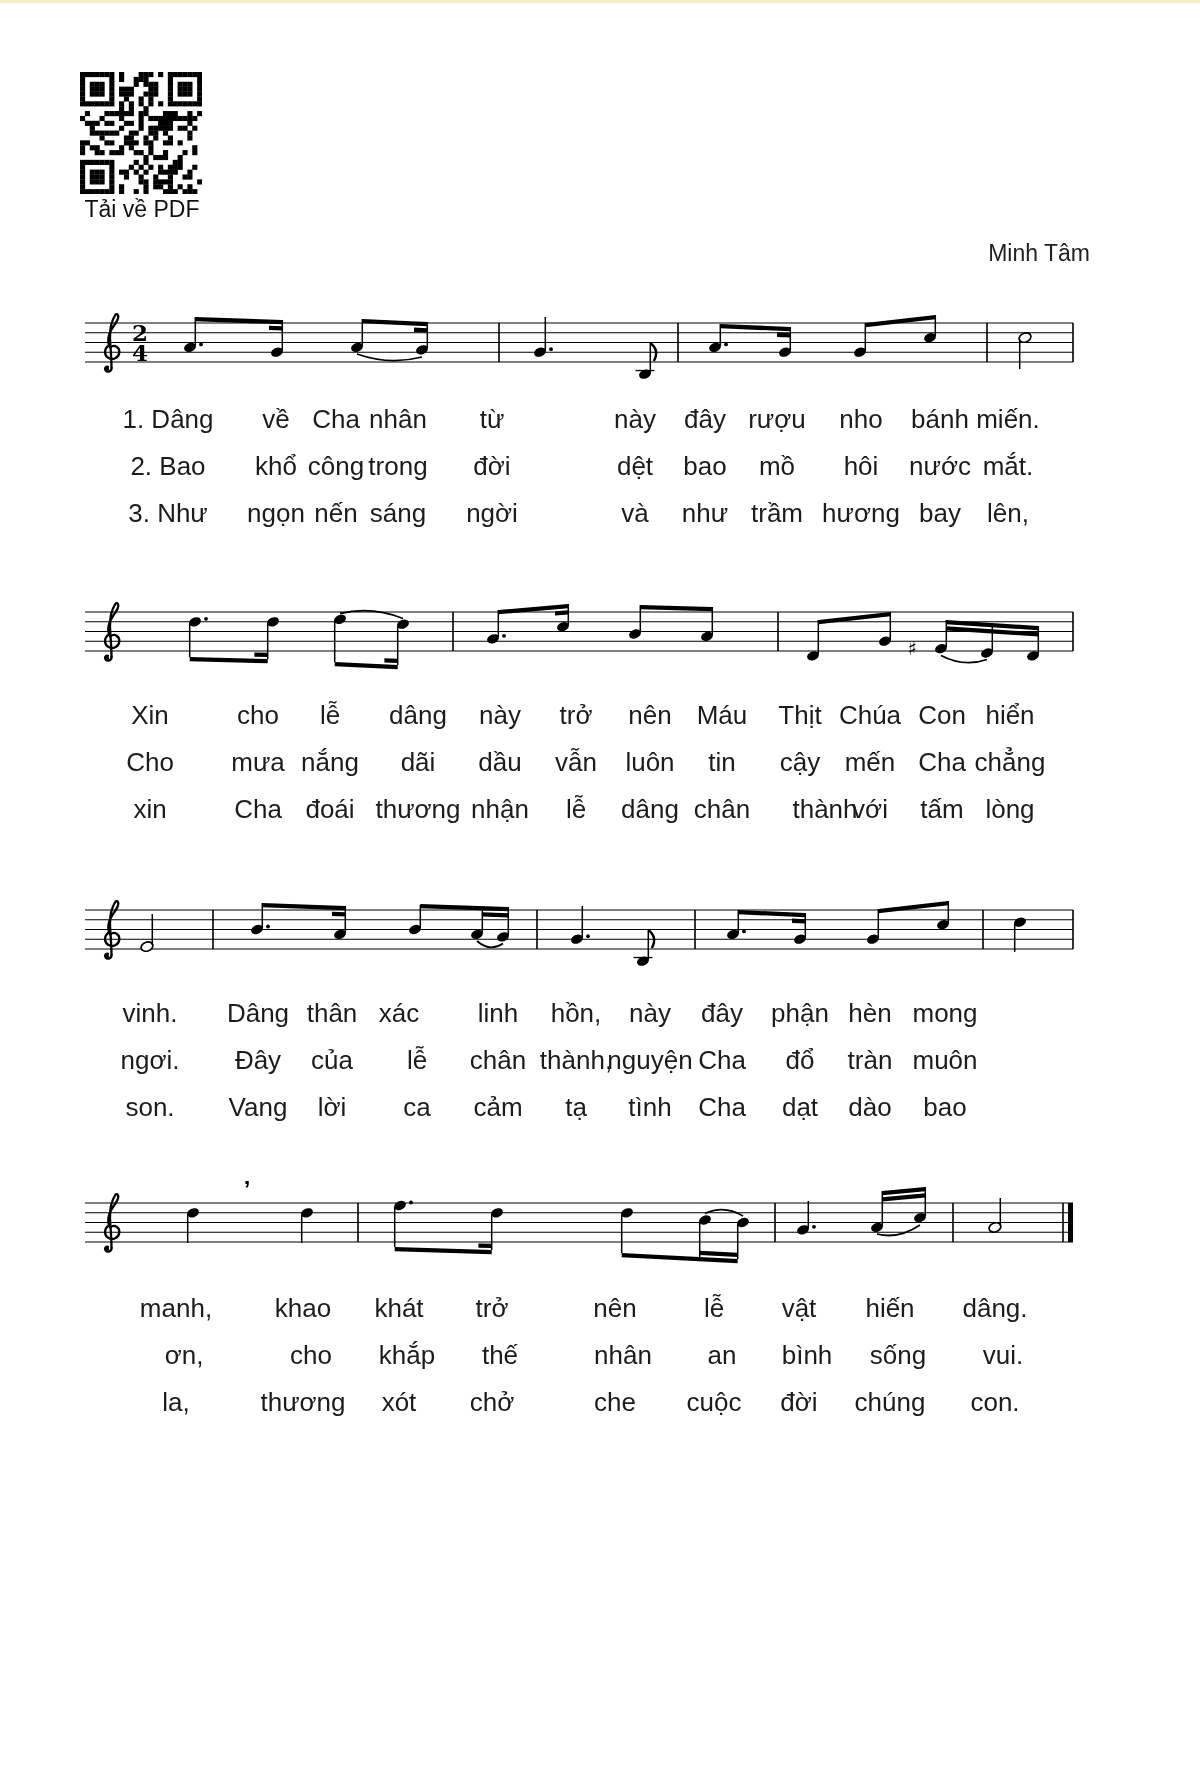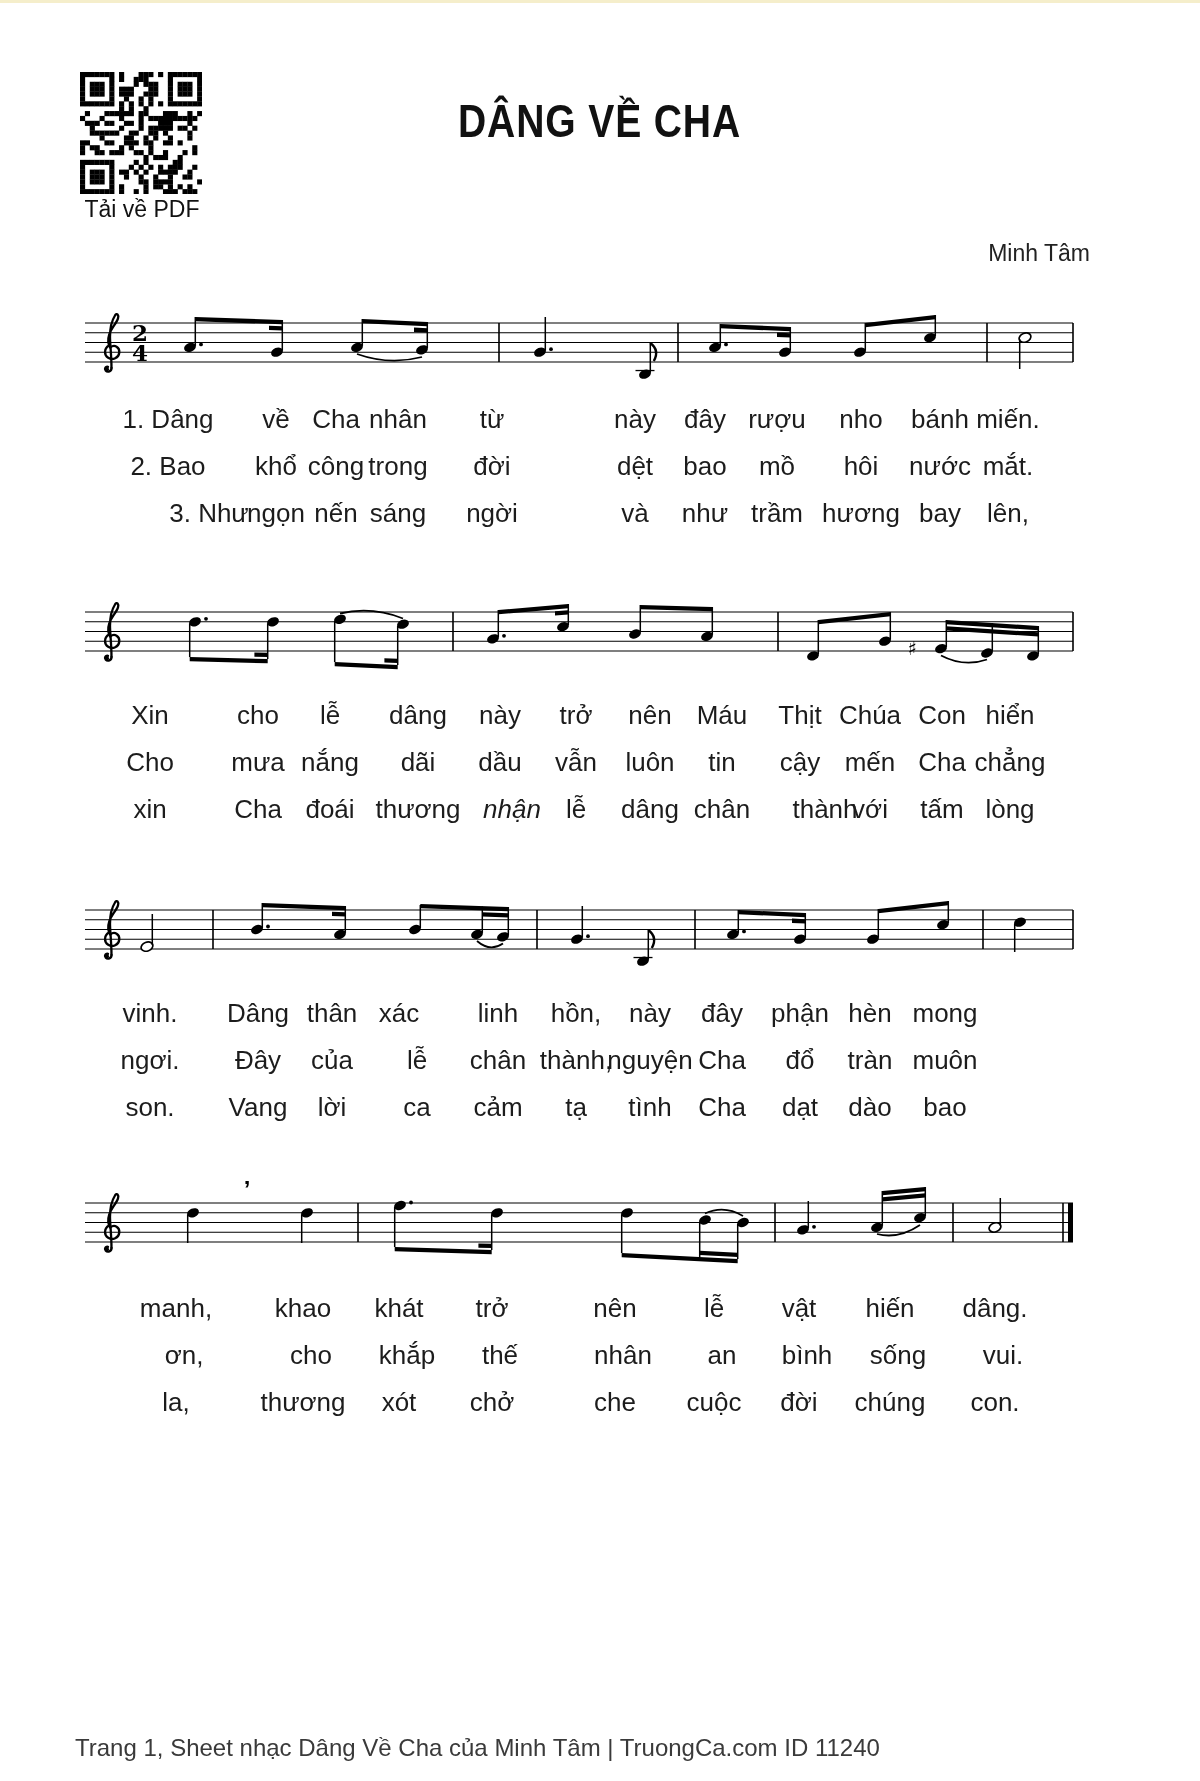--- a/index.html
+++ b/index.html
@@ -314,23 +314,20 @@
         <rect x="82.96" y="117.12" width="5.13" height="5.13" fill="#000"></rect>
         <rect x="87.84" y="117.12" width="5.13" height="5.13" fill="#000"></rect>
         <rect x="92.72" y="117.12" width="5.13" height="5.13" fill="#000"></rect>
         <rect x="102.48" y="117.12" width="5.13" height="5.13" fill="#000"></rect>
         <rect x="107.36" y="117.12" width="5.13" height="5.13" fill="#000"></rect>
         <rect x="112.24" y="117.12" width="5.13" height="5.13" fill="#000"></rect>
       </svg>
     <div class="qr-label">Tải về PDF</div>
   </div>
 
-  <div class="title-wrap">
-    <span class="title">DÂNG VỀ CHA</span>
-  </div>
 
   <div class="composer">Minh Tâm</div>
 
   <div id="score">
       <svg class="staff-svg" viewBox="0 0 1010 150" style="top: 273px;">
         <line x1="10" y1="50" x2="998" y2="50" stroke="#000" stroke-width="1.1"></line>
         <line x1="10" y1="59.75" x2="998" y2="59.75" stroke="#000" stroke-width="1.1"></line>
         <line x1="10" y1="69.5" x2="998" y2="69.5" stroke="#000" stroke-width="1.1"></line>
         <line x1="10" y1="79.25" x2="998" y2="79.25" stroke="#000" stroke-width="1.1"></line>
         <line x1="10" y1="89" x2="998" y2="89" stroke="#000" stroke-width="1.1"></line>
@@ -542,21 +539,20 @@
         <ellipse cx="845" cy="64.6" rx="6.1" ry="4.4" transform="rotate(-21 845 64.6)" fill="#000"></ellipse>
         <line x1="850.3" y1="63.099999999999994" x2="850.3" y2="34" stroke="#000" stroke-width="1.5"></line>
         <ellipse cx="920" cy="74.4" rx="6.1" ry="4.4" transform="rotate(-21 920 74.4)" fill="#fff" stroke="#000" stroke-width="1.7"></ellipse>
         <line x1="925.3" y1="72.9" x2="925.3" y2="45" stroke="#000" stroke-width="1.5"></line>
         <path d="M 630,60.5 Q 649,51.75 668,63" stroke="#000" stroke-width="1.8" fill="none"></path>
         <path d="M 802,81 Q 823.5,86.5 845,72" stroke="#000" stroke-width="1.8" fill="none"></path>
         <text x="172" y="45" text-anchor="middle" font-size="24" font-weight="bold" fill="#000">’</text>
       </svg>
     </div>
 
-  <div class="footer">Trang 1, Sheet nhạc Dâng Về Cha của Minh Tâm | TruongCa.com ID 11240</div>
 <div class="lyrics-row" style="top: 404px;">
       <span class="syl" style="left: 168px;">1. Dâng</span>
       <span class="syl" style="left: 276px;">về</span>
       <span class="syl" style="left: 336px;">Cha</span>
       <span class="syl" style="left: 398px;">nhân</span>
       <span class="syl" style="left: 492px;">từ</span>
       <span class="syl" style="left: 635px;">này</span>
       <span class="syl" style="left: 705px;">đây</span>
       <span class="syl" style="left: 777px;">rượu</span>
       <span class="syl" style="left: 861px;">nho</span>
@@ -570,21 +566,21 @@
       <span class="syl" style="left: 398px;">trong</span>
       <span class="syl" style="left: 492px;">đời</span>
       <span class="syl" style="left: 635px;">dệt</span>
       <span class="syl" style="left: 705px;">bao</span>
       <span class="syl" style="left: 777px;">mồ</span>
       <span class="syl" style="left: 861px;">hôi</span>
       <span class="syl" style="left: 940px;">nước</span>
       <span class="syl" style="left: 1008px;">mắt.</span>
     </div>
     <div class="lyrics-row" style="top: 498px;">
-      <span class="syl" style="left: 168px; margin-left: 41px;">3. Như</span>
+      <span class="syl" style="left: 168px;">3. Như</span>
       <span class="syl" style="left: 276px;">ngọn</span>
       <span class="syl" style="left: 336px;">nến</span>
       <span class="syl" style="left: 398px;">sáng</span>
       <span class="syl" style="left: 492px;">ngời</span>
       <span class="syl" style="left: 635px;">và</span>
       <span class="syl" style="left: 705px;">như</span>
       <span class="syl" style="left: 777px;">trầm</span>
       <span class="syl" style="left: 861px;">hương</span>
       <span class="syl" style="left: 940px;">bay</span>
       <span class="syl" style="left: 1008px;">lên,</span>
@@ -615,21 +611,21 @@
       <span class="syl" style="left: 800px;">cậy</span>
       <span class="syl" style="left: 870px;">mến</span>
       <span class="syl" style="left: 942px;">Cha</span>
       <span class="syl" style="left: 1010px;">chẳng</span>
     </div>
     <div class="lyrics-row" style="top: 794px;">
       <span class="syl" style="left: 150px;">xin</span>
       <span class="syl" style="left: 258px;">Cha</span>
       <span class="syl" style="left: 330px;">đoái</span>
       <span class="syl" style="left: 418px;">thương</span>
-      <span class="syl" style="left: 512px; font-style: italic;">nhận</span>
+      <span class="syl" style="left: 500px;">nhận</span>
       <span class="syl" style="left: 576px;">lễ</span>
       <span class="syl" style="left: 650px;">dâng</span>
       <span class="syl" style="left: 722px;">chân</span>
       <span class="syl" style="left: 825px;">thành</span>
       <span class="syl" style="left: 870px;">với</span>
       <span class="syl" style="left: 942px;">tấm</span>
       <span class="syl" style="left: 1010px;">lòng</span>
     </div>
     <div class="lyrics-row" style="top: 998px;">
       <span class="syl" style="left: 150px;">vinh.</span>

